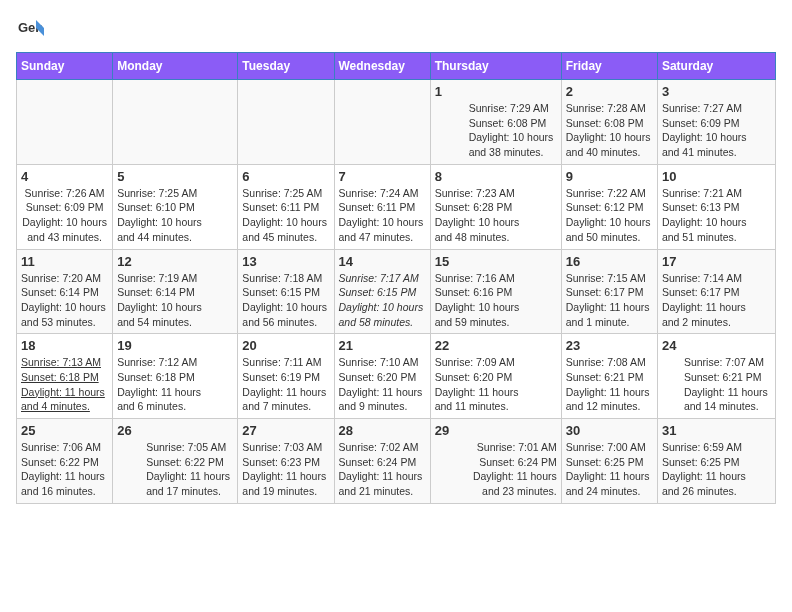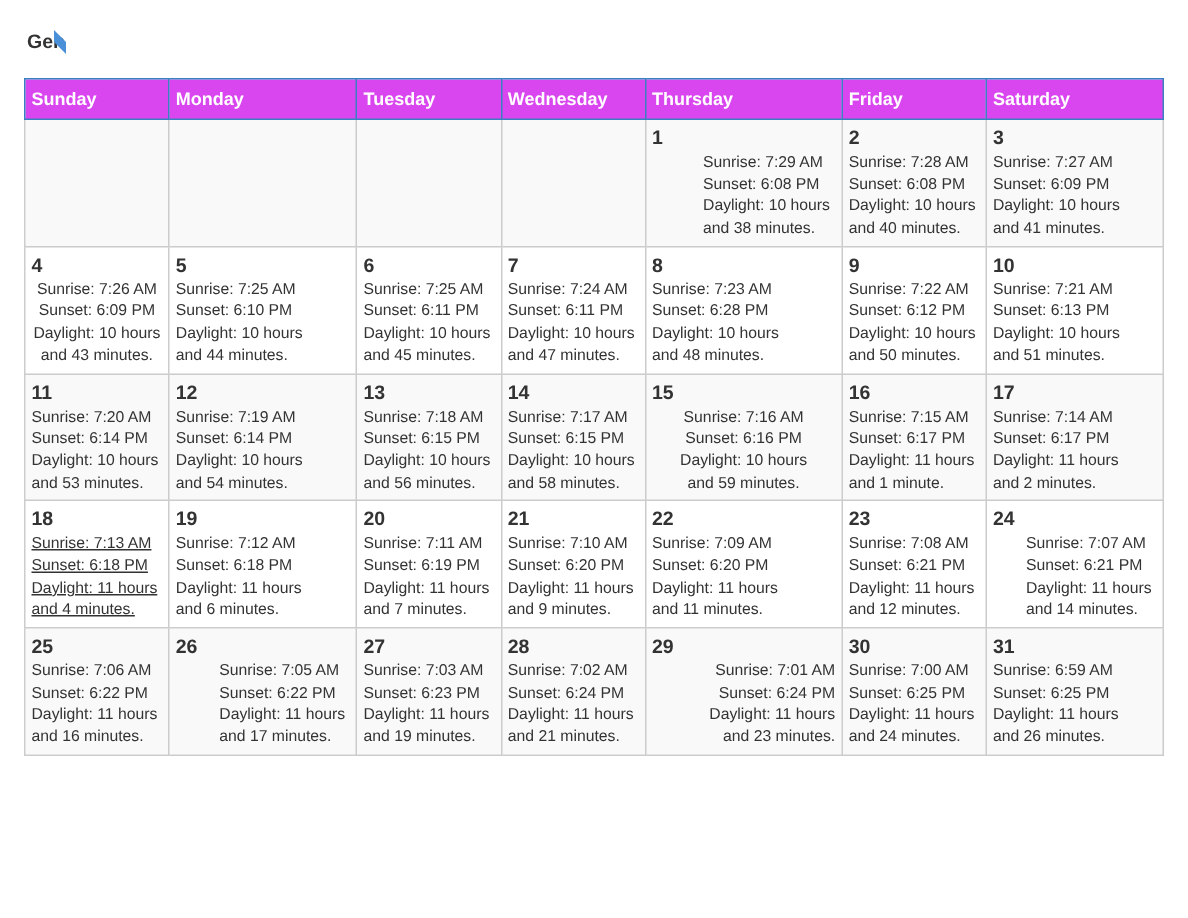--- a/index.html
+++ b/index.html
@@ -36,21 +36,21 @@
     .subtitle {
       font-size: 14px;
       color: #555;
     }
     table {
       width: 100%;
       border-collapse: collapse;
       font-size: 11px;
     }
     thead tr th {
-      background-color: #d946ef;
+      background-color: #8b5cf6;
       color: #fff;
       padding: 6px 4px;
       text-align: left;
       font-size: 12px;
       font-weight: bold;
       border: 1px solid #3a7fc1;
     }
     tbody tr td {
       border: 1px solid #ccc;
       padding: 4px;
@@ -205,28 +205,28 @@
         </td>
         <td>
           <div class="cell-day">13</div>
           <div class="cell-info" style="white-space: pre-line;">Sunrise: 7:18 AM
 Sunset: 6:15 PM
 Daylight: 10 hours
 and 56 minutes.</div>
         </td>
         <td>
           <div class="cell-day">14</div>
-          <div class="cell-info" style="white-space: pre-line;">Sunrise: 7:17 AM
+          <div class="cell-info" style="white-space: pre-line; font-style: italic;">Sunrise: 7:17 AM
 Sunset: 6:15 PM
 Daylight: 10 hours
 and 58 minutes.</div>
         </td>
         <td>
           <div class="cell-day">15</div>
-          <div class="cell-info" style="white-space: pre-line; text-align: center;">Sunrise: 7:16 AM
+          <div class="cell-info" style="white-space: pre-line;">Sunrise: 7:16 AM
 Sunset: 6:16 PM
 Daylight: 10 hours
 and 59 minutes.</div>
         </td>
         <td>
           <div class="cell-day">16</div>
           <div class="cell-info" style="white-space: pre-line;">Sunrise: 7:15 AM
 Sunset: 6:17 PM
 Daylight: 11 hours
 and 1 minute.</div>

